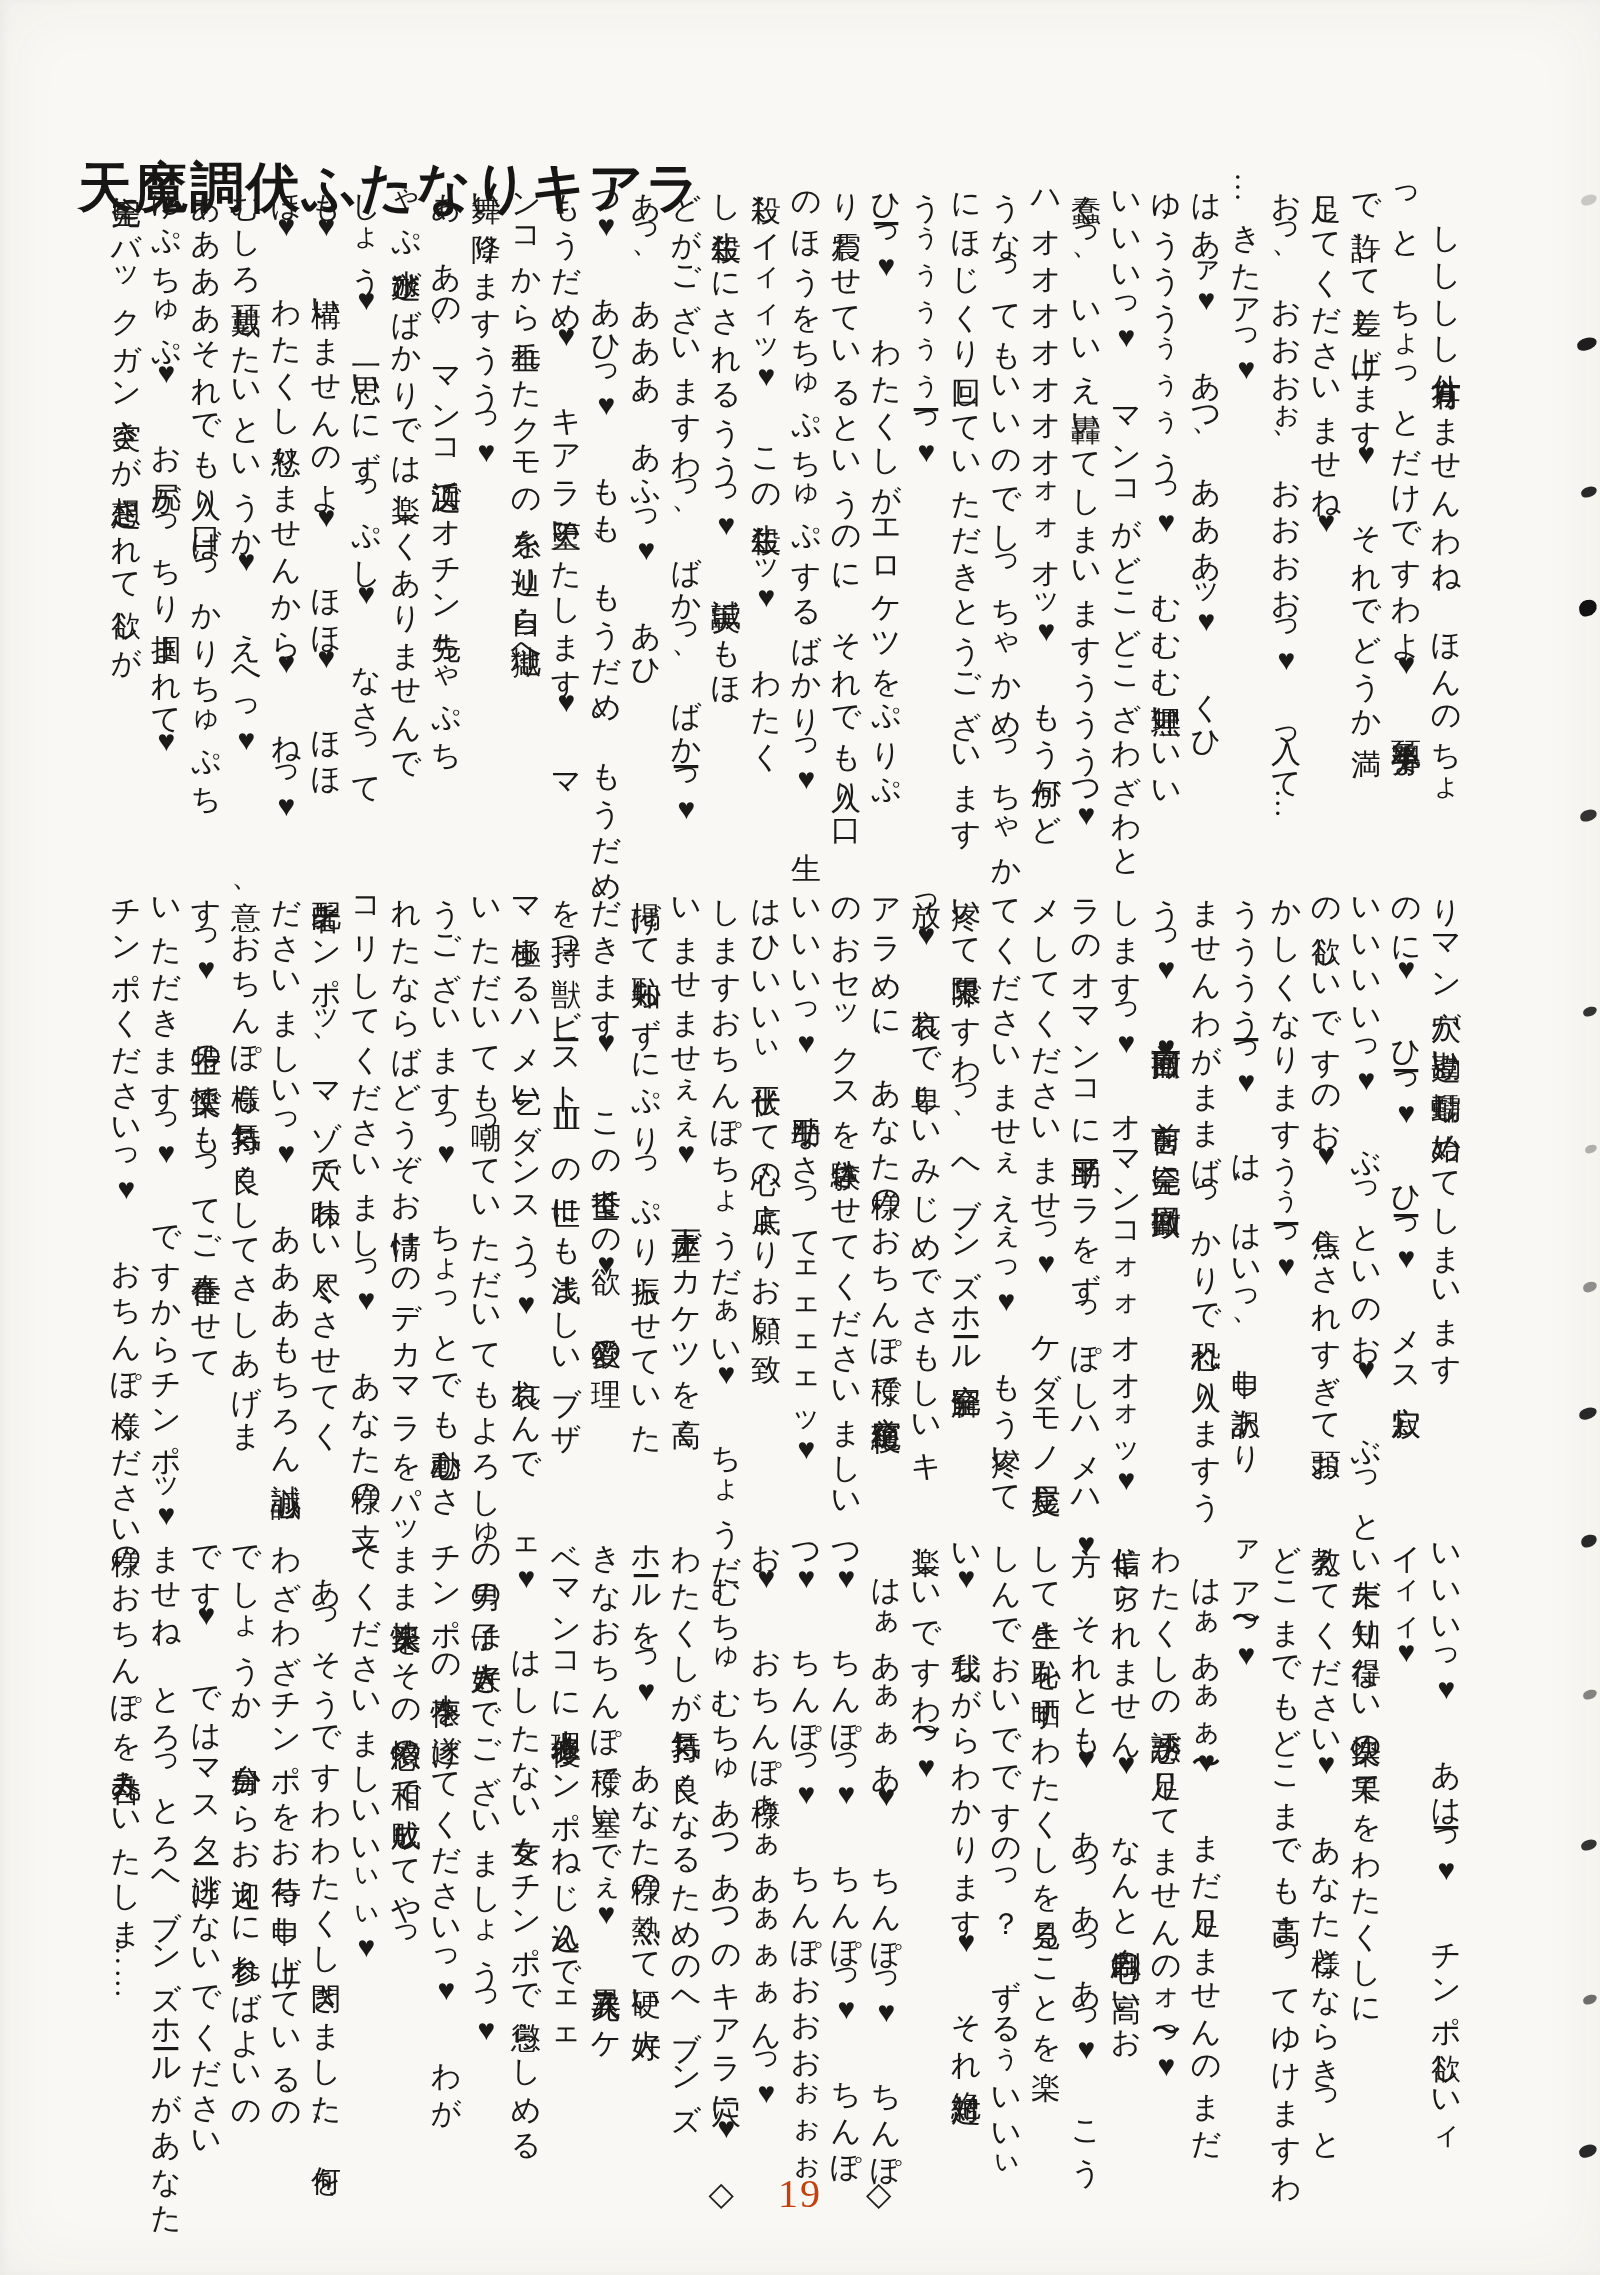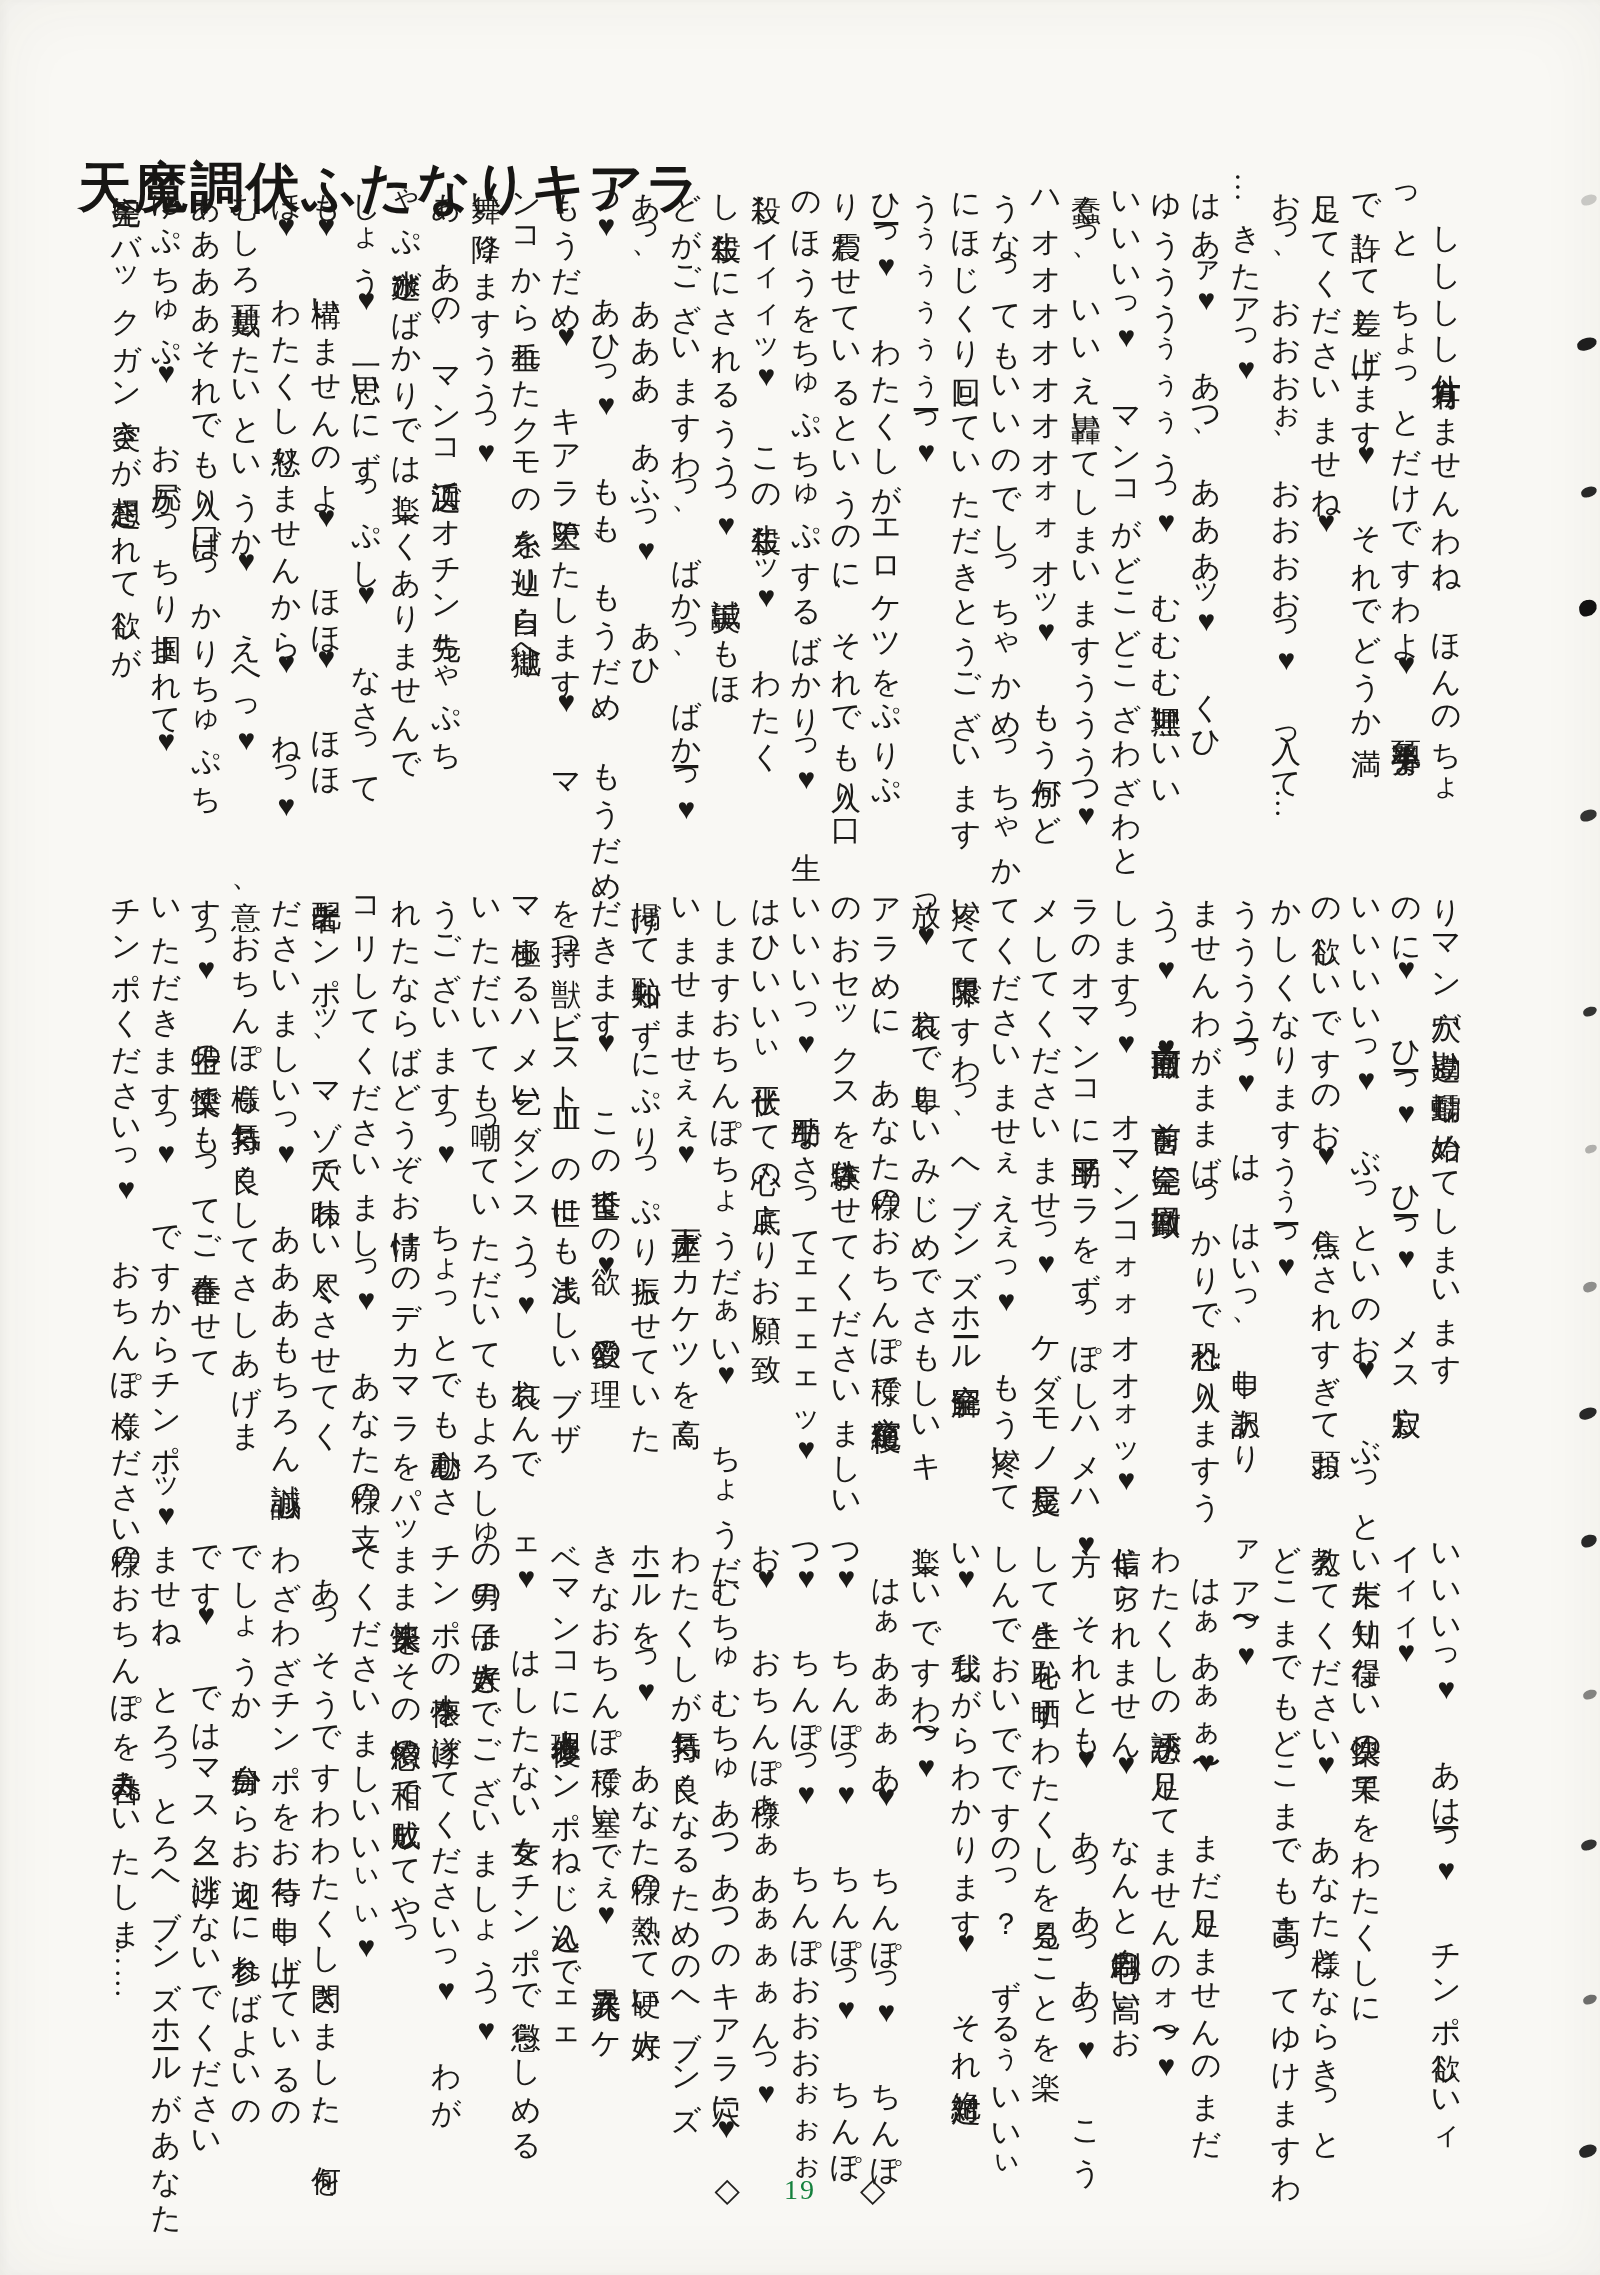--- a/index.html
+++ b/index.html
@@ -43,21 +43,21 @@
   .footer {
     position:absolute;
     top:2170px; left:0;
     width:100%;
     display:flex;
     justify-content:center;
     align-items:center;
     gap:44px;
   }
   .footer .diamond { font-size:33px; color:#22211f; }
-  .footer .pagenum { font-size:28px; color:#15803d; letter-spacing:2px; }
+  .footer .pagenum { font-size:40px; color:#c2410c; letter-spacing:2px; }
   .holes { position:absolute; top:0; right:0; width:30px; height:2275px; }
   .hole {
     position:absolute;
     right:3px;
     background:#121212;
     border-radius:55% 45% 62% 38%;
     transform:rotate(-12deg);
   }
 </style>
 </head>

